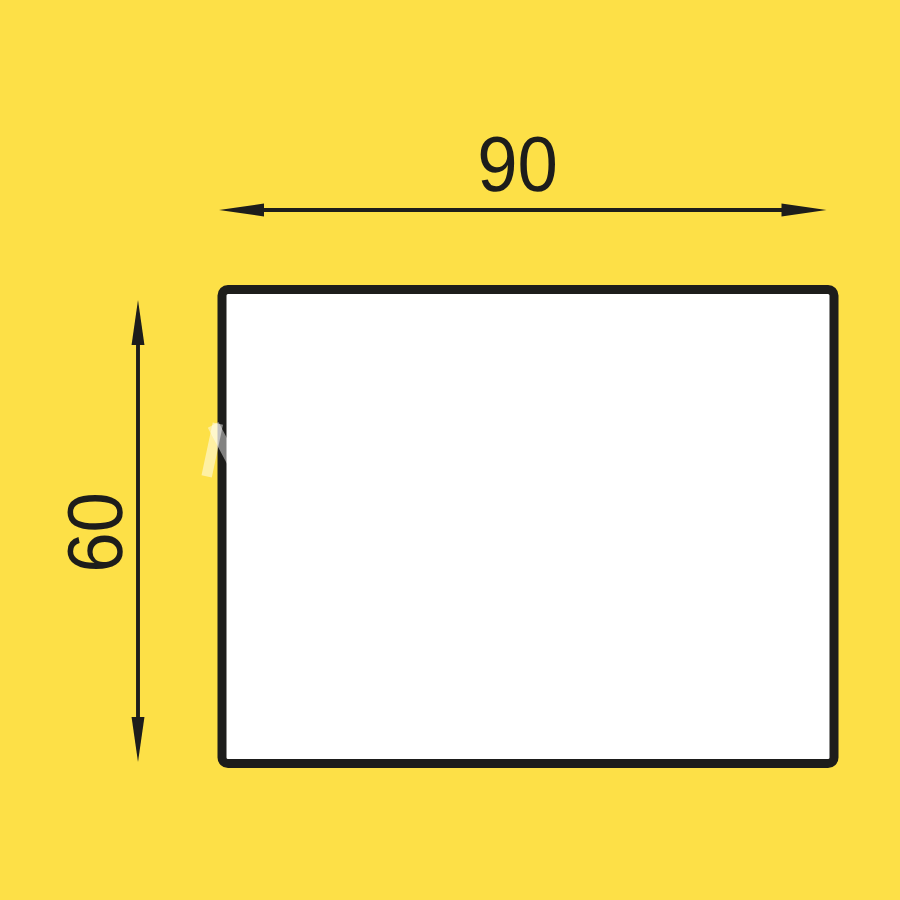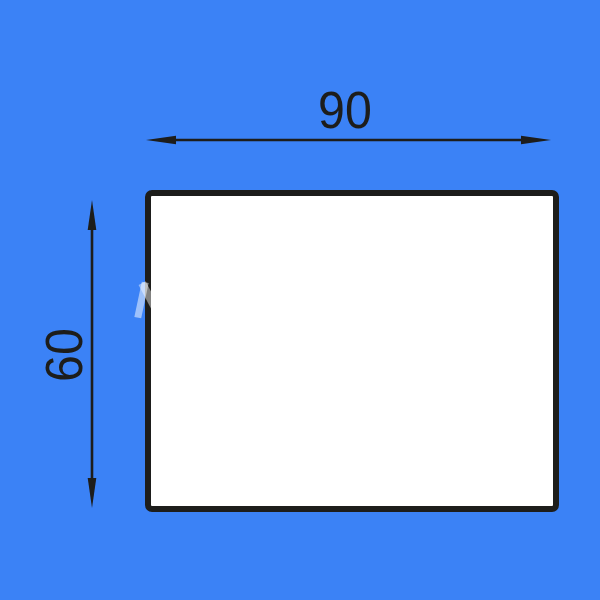--- a/index.html
+++ b/index.html
@@ -4,21 +4,21 @@
 <style>
   html, body {
     margin: 0;
     padding: 0;
     background: #ffffff;
   }
   .canvas {
     position: relative;
     width: 600px;
     height: 600px;
-    background: #3b82f6;
+    background: #fde047;
     overflow: hidden;
     font-family: "Liberation Sans", sans-serif;
   }
   .drawing-svg {
     position: absolute;
     left: 0;
     top: 0;
     width: 600px;
     height: 600px;
   }

